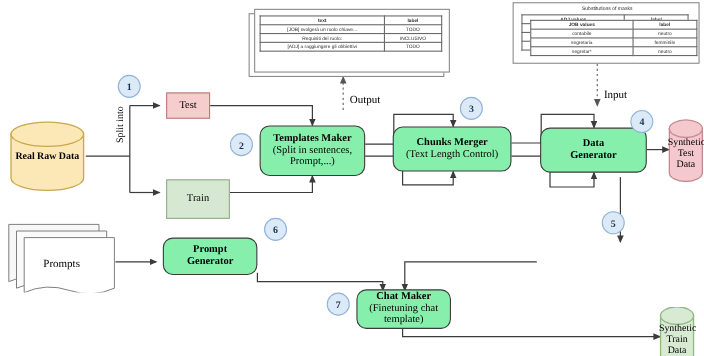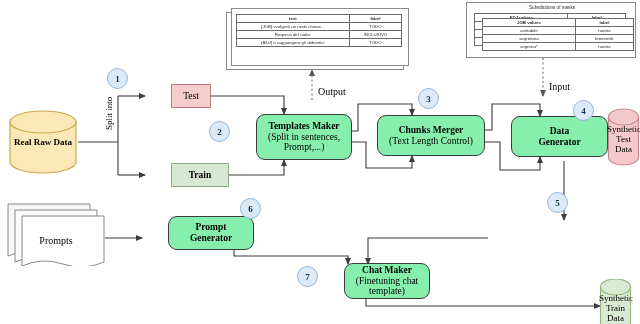--- a/index.html
+++ b/index.html
@@ -5,21 +5,21 @@
   html,body{margin:0;padding:0;background:#ffffff;}
   body{
     width:640px;height:324px;position:relative;overflow:hidden;
     font-family:"Liberation Serif", serif;
     color:#000000;
   }
   #canvas{position:absolute;left:0;top:0;width:640px;height:324px;}
   .svg-layer{position:absolute;left:0;top:0;width:640px;height:324px;}
 
   .node{position:absolute;box-sizing:border-box;display:flex;align-items:center;
-        justify-content:center;text-align:center;line-height:1.12;margin-left:20px;}
+        justify-content:center;text-align:center;line-height:1.12;}
   .proc{border:1px solid #3b3b3b;border-radius:9px;background:#86efac;
         font-weight:bold;font-size:9.5px;}
   .proc .sub{font-weight:normal;display:block;}
 
   .test-box{background:#f5cdcd;border:1px solid #b97b7b;font-size:9.5px;}
   .train-box{background:#d6e8d2;border:1px solid #8fae87;font-size:9.5px;}
 
   .cyl{position:absolute;}
   .cyl .label{position:absolute;left:0;right:0;top:50%;transform:translateY(-50%);
               text-align:center;font-size:9px;line-height:1.12;}
@@ -110,21 +110,21 @@
     </svg>
     <div class="label bold">Real Raw Data</div>
   </div>
 
   <div class="split-label" style="left:104px;top:130px;width:60px;transform:rotate(-90deg) translate(0,0);transform-origin:0 0;">Split into</div>
 
   <div class="node test-box" style="left:151px;top:84px;width:40px;height:24px;">
     <span>Test</span>
   </div>
 
-  <div class="node train-box" style="left:151px;top:163px;width:58px;height:24px;font-weight:bold;">
+  <div class="node train-box" style="left:151px;top:163px;width:58px;height:36px;">
     <span>Train</span>
   </div>
 
   <div class="node proc" style="left:236px;top:114px;width:96px;height:46px;flex-direction:column;">
     <span>Templates Maker</span>
     <span class="sub">(Split in sentences, Prompt,...)</span>
   </div>
 
   <div class="node proc" style="left:357px;top:115px;width:108px;height:41px;flex-direction:column;">
     <span>Chunks Merger</span>

